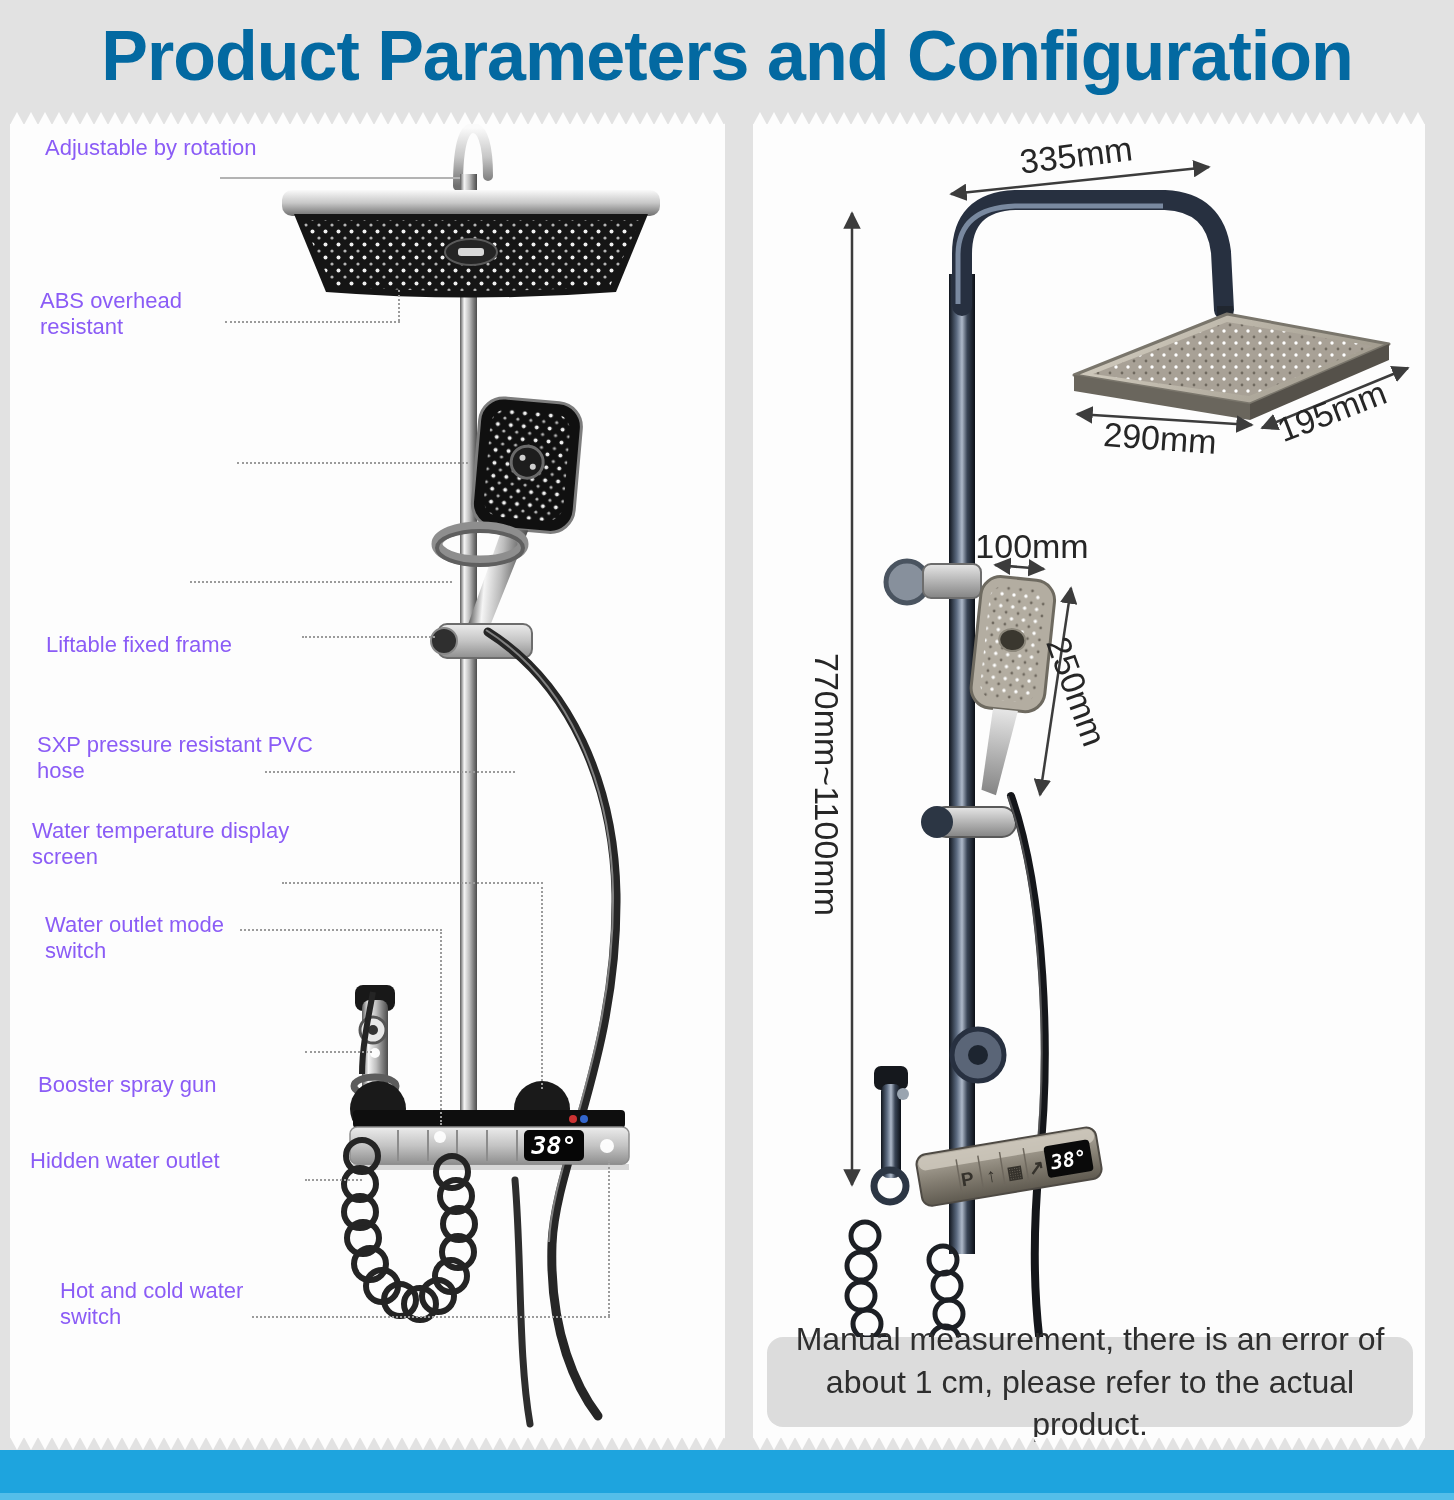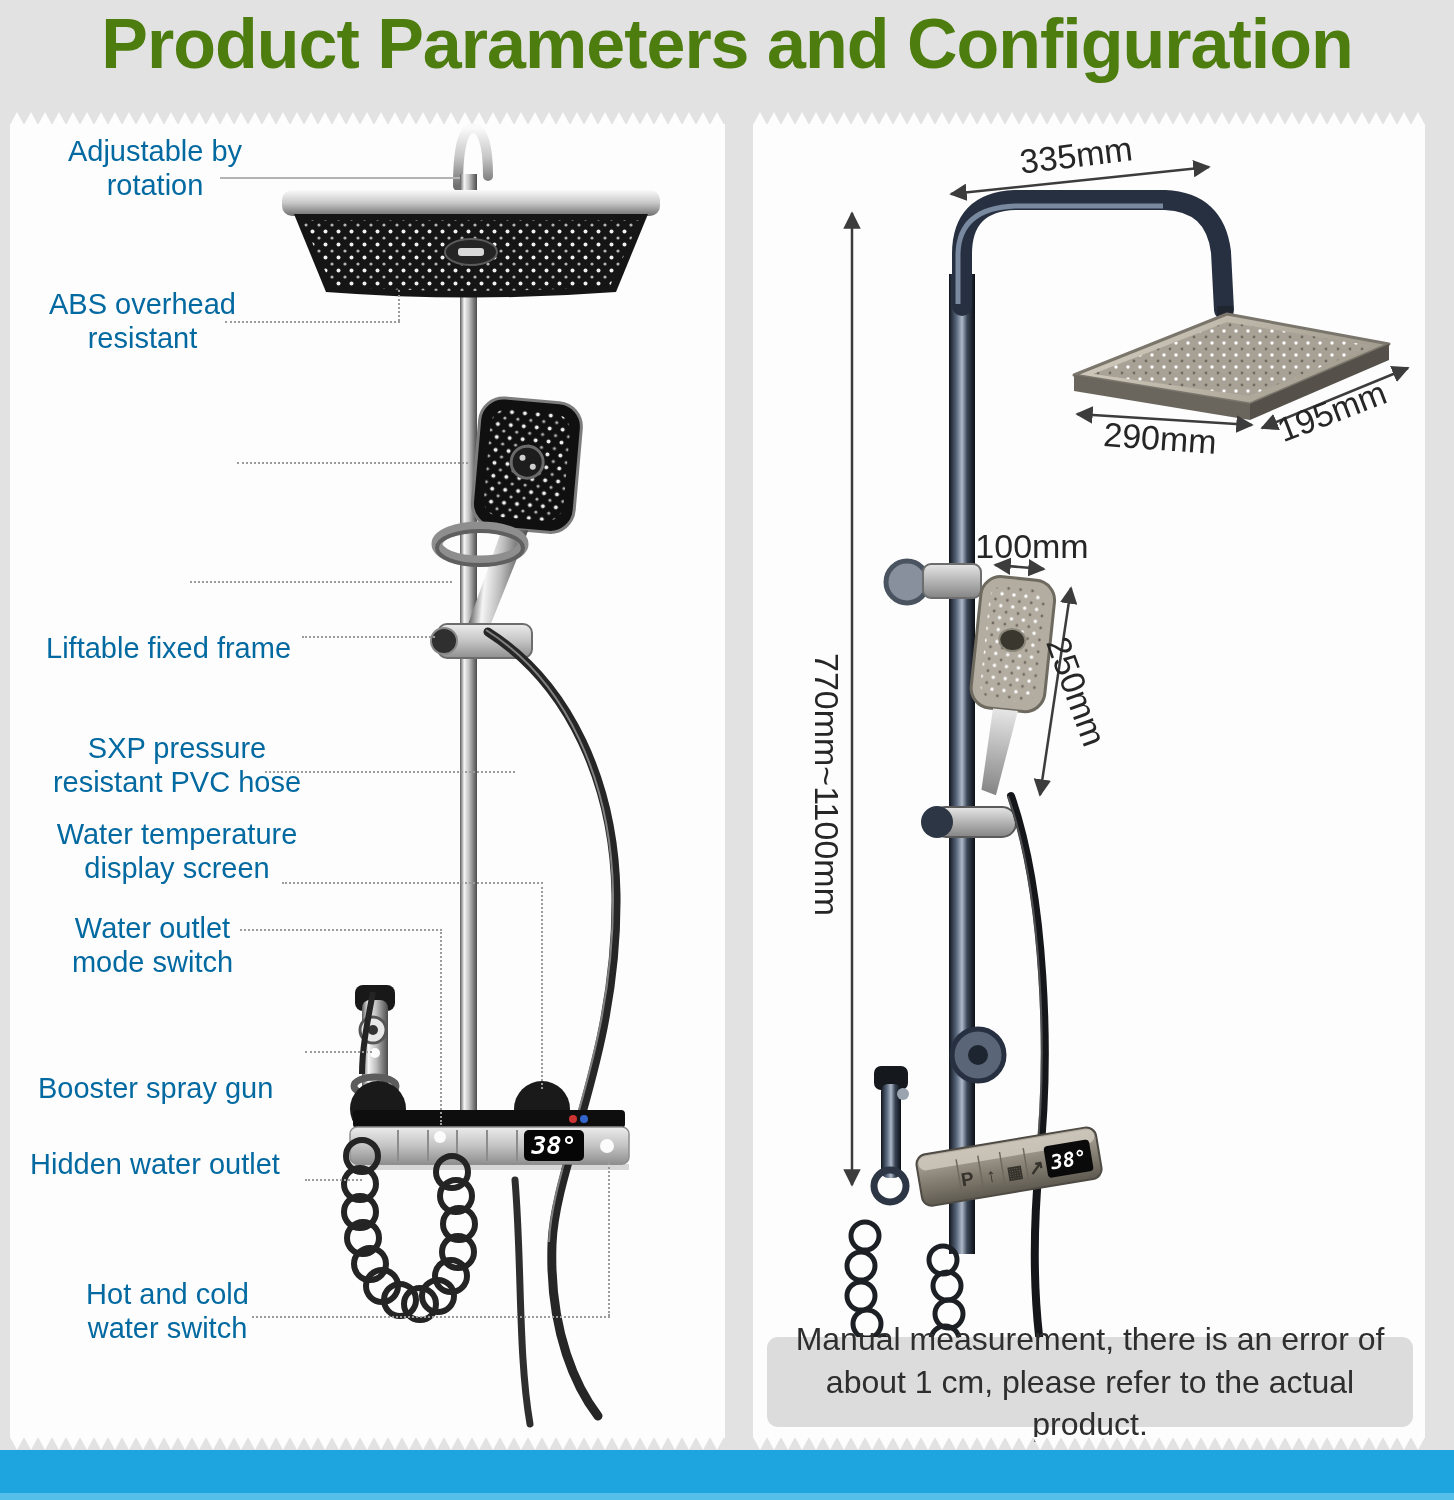--- a/index.html
+++ b/index.html
@@ -1,36 +1,36 @@
 <!DOCTYPE html>
 <html><head>
 <meta charset="utf-8">
 <style>
   html,body{margin:0;padding:0;}
   body{font-family:"Liberation Sans", sans-serif;}
   .stage{position:relative;width:1454px;height:1500px;background:#e2e2e2;overflow:hidden;}
   .header{position:absolute;left:0;top:0;width:1454px;height:112px;}
-  .header h1{margin:0;padding-top:4px;text-align:center;font-size:70px;font-weight:800;
-             letter-spacing:-1px;color:#4d7c0f;}
+  .header h1{margin:0;padding-top:16px;text-align:center;font-size:70px;font-weight:800;
+             letter-spacing:-1px;color:#0369a1;}
   .panel{position:absolute;top:112px;height:1338px;}
   .panel-left{left:10px;width:715px;}
   .panel-right{left:753px;width:672px;}
   .panel .pbody{position:absolute;left:0;top:12px;width:100%;height:1314px;background:#fdfdfd;}
   .teeth{position:absolute;left:0;width:100%;height:13px;display:block;}
   .teeth-top{top:0;}
   .teeth-bottom{bottom:0;}
   .psvg{position:absolute;left:0;top:0;}
-  .co{position:absolute;font-size:29px;line-height:1.16;color:#0369a1;text-align:center;}
+  .co{position:absolute;font-size:22px;line-height:1.16;color:#8b5cf6;}
   .nw{white-space:nowrap;}
   .lh{position:absolute;height:0;border-top:2px dotted #9b9b9b;}
   .lv{position:absolute;width:0;border-left:2px dotted #9b9b9b;}
   .ls{position:absolute;height:0;border-top:2px solid #b3b3b3;}
   .dim{position:absolute;font-size:34px;color:#262626;text-align:center;}
   .note{position:absolute;left:14px;top:1213px;width:646px;height:90px;background:#dcdcdc;
-        border-radius:11px;display:flex;flex-direction:column;justify-content:center;
+        border-radius:16px;display:flex;flex-direction:column;justify-content:center;
         font-size:32px;line-height:1.34;color:#2e2e2e;text-align:center;}
   .blue-bar{position:absolute;left:0;top:1450px;width:1454px;height:50px;background:#1ea4de;}
   .blue-bar-edge{position:absolute;left:0;bottom:0;width:100%;height:7px;background:#5fc3eb;opacity:.85;}
 </style>
 </head>
 <body>
 
 <div class="stage">
 
   <div class="header">

